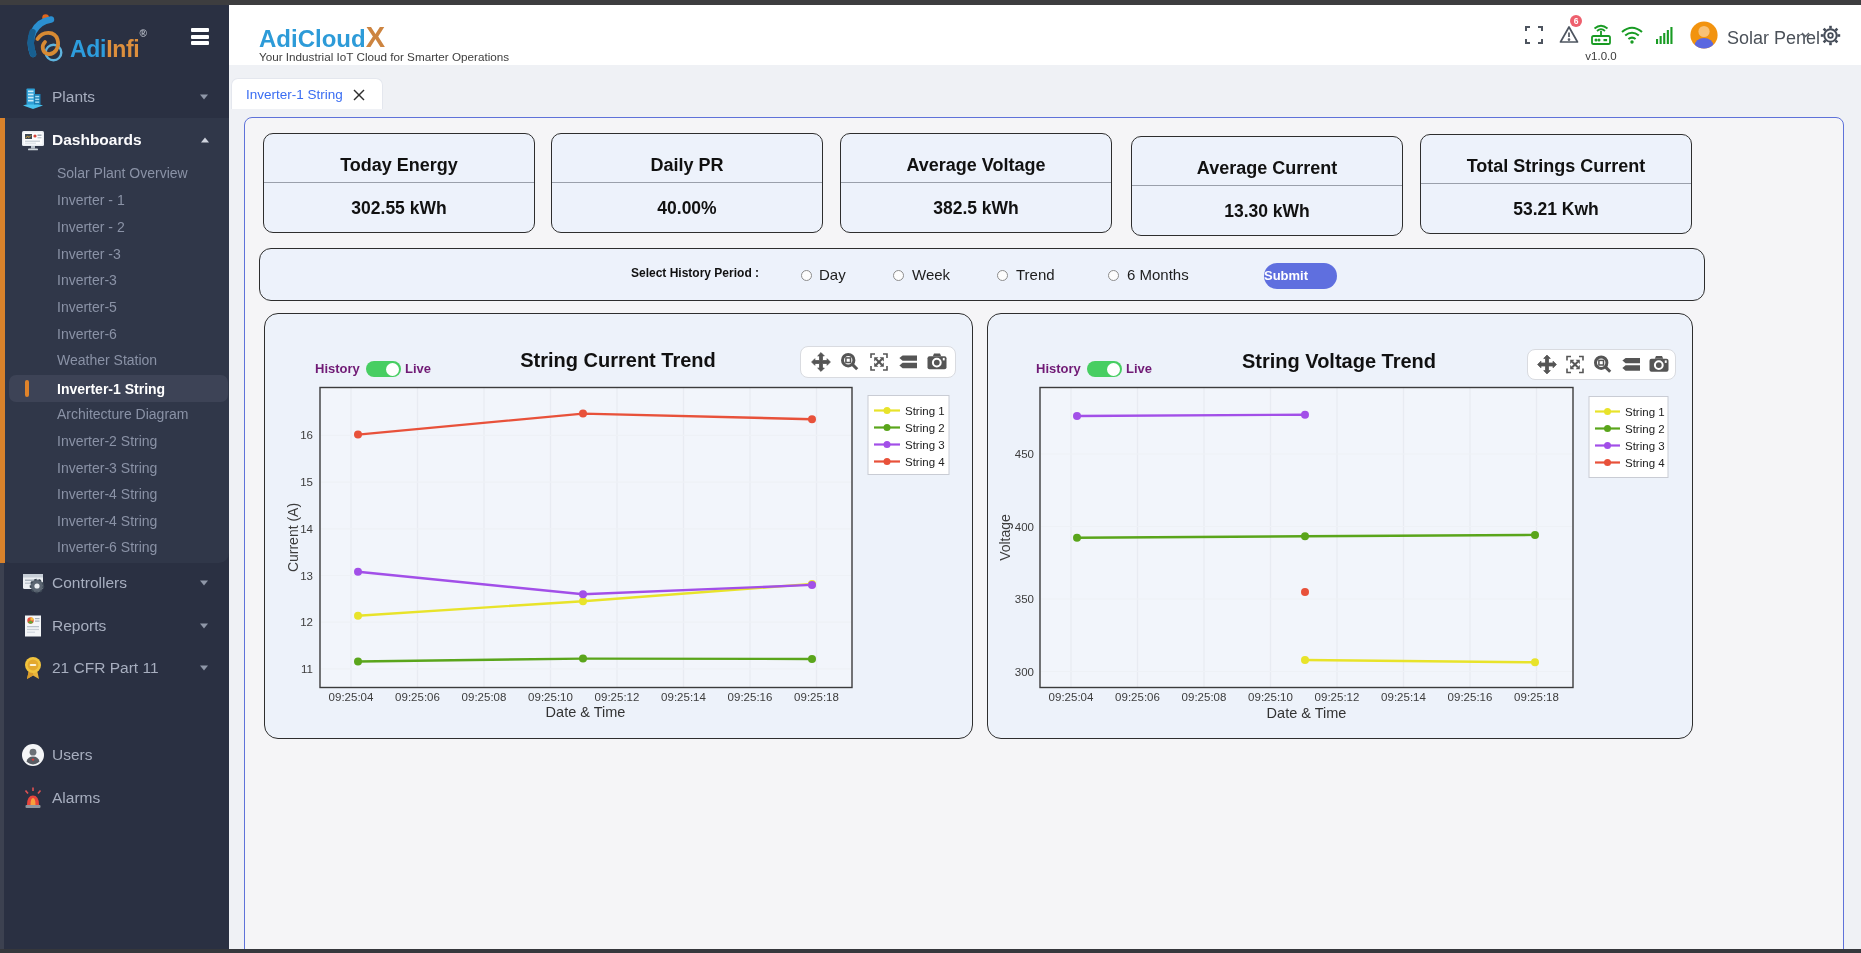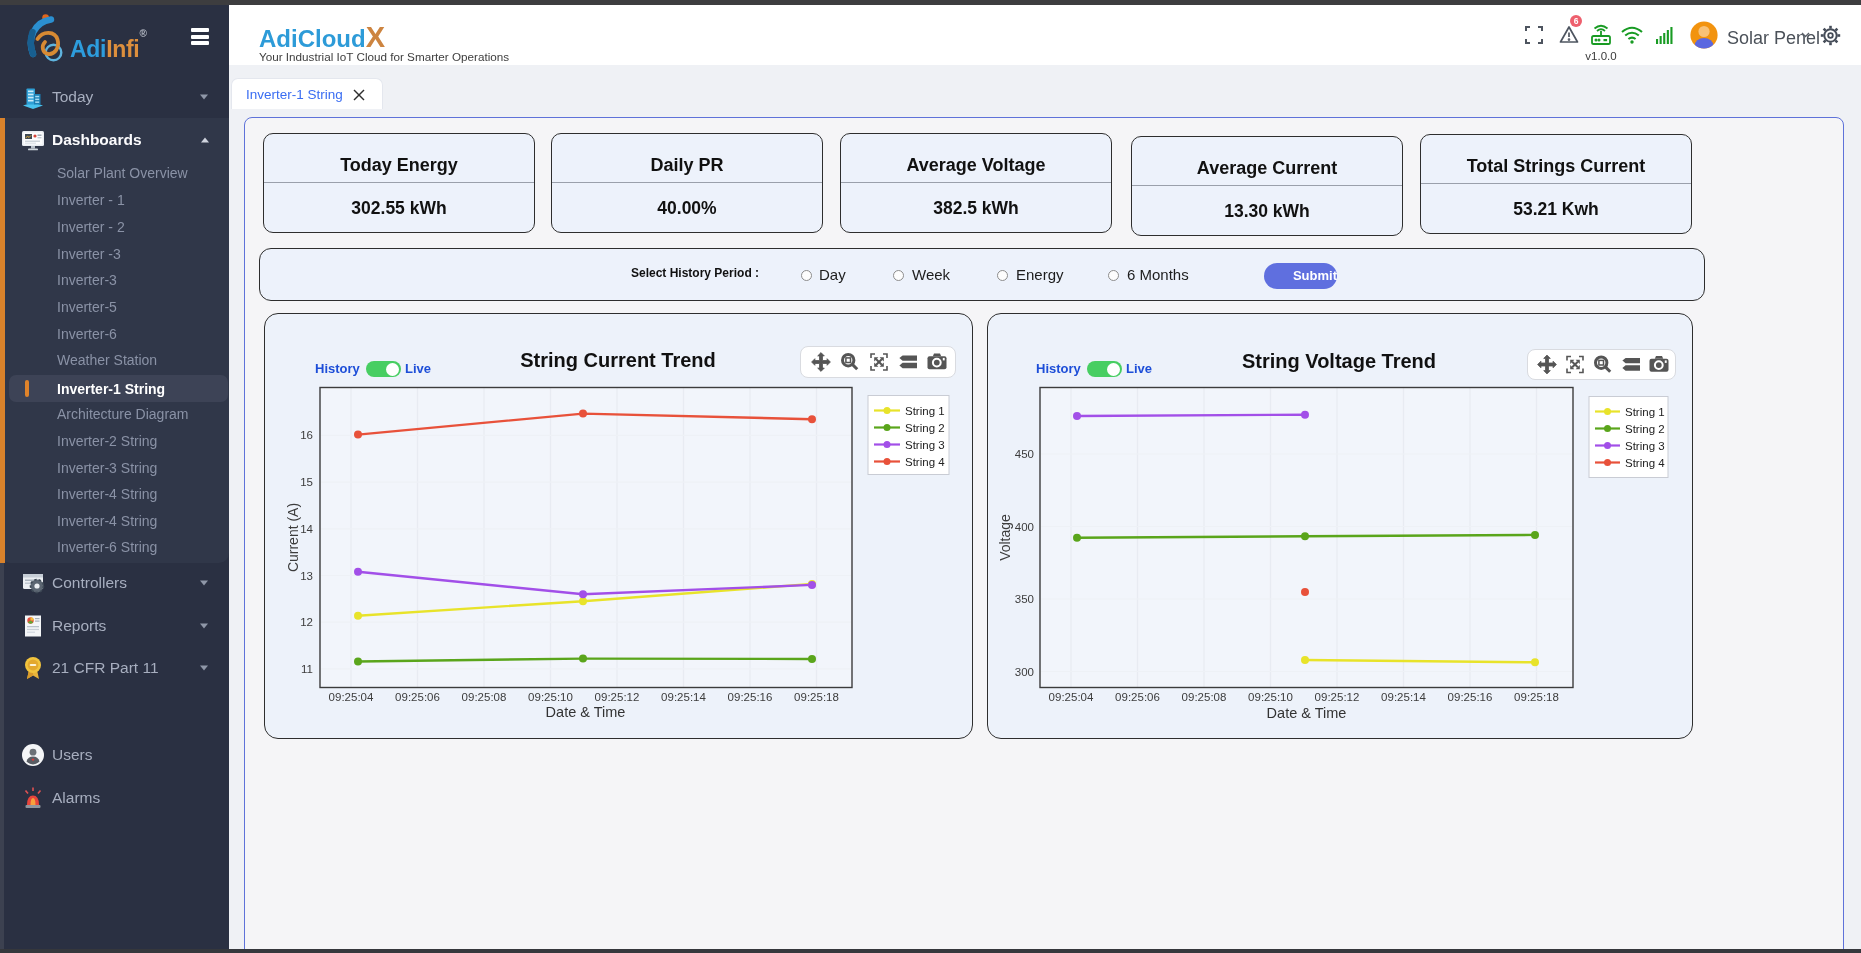--- a/index.html
+++ b/index.html
@@ -32,25 +32,25 @@
 #tab{position:absolute;left:231px;top:78px;width:152px;height:31px;background:#fff;border:1px solid #e4e7ee;border-bottom:none;border-radius:7px 7px 0 0;z-index:3}
 #tab .t{position:absolute;left:14px;top:8px;font-size:13.5px;color:#3a6df2}
 
 #panel{position:absolute;left:244px;top:117px;width:1600px;height:900px;background:#f5f5f7;border:1px solid #5e72d9;border-radius:8px;z-index:2}
 .card{position:absolute;top:15px;width:272px;height:100px;background:#edf2fb;border:1.4px solid #2e2e2e;border-radius:10px}
 .card .tt{position:absolute;left:0;top:0;width:100%;height:49px;text-align:center;font-weight:bold;font-size:18px;color:#111;border-bottom:1px solid #9aa0ab;line-height:62px}
 .card .vv{position:absolute;left:0;top:49px;width:100%;text-align:center;font-weight:bold;font-size:17.5px;color:#111;line-height:50px}
 #selbar{position:absolute;left:14px;top:130px;width:1446px;height:53px;background:#edf2fb;border:1.4px solid #2e2e2e;border-radius:12px}
 .radio{position:absolute;top:21px;width:11px;height:11px;border:1.5px solid #8d8d8d;border-radius:50%;background:#fdfdfd}
 .rlbl{position:absolute;top:17px;font-size:15px;color:#1d1d1d}
-#submitbtn{position:absolute;left:1004px;top:14px;width:73px;height:26px;background:#5f6fdf;border-radius:13px;color:#fff;font-weight:bold;font-size:13px;text-align:right;line-height:26px}
+#submitbtn{position:absolute;left:1004px;top:14px;width:73px;height:26px;background:#5f6fdf;border-radius:13px;color:#fff;font-weight:bold;font-size:13px;text-align:left;line-height:26px}
 .chartpanel{position:absolute;top:195px;height:426px;background:#edf2fa;border:1.4px solid #2e2e2e;border-radius:14px}
 #cp1{left:19px;width:709px}
 #cp2{left:742px;width:706px}
-.tgl{position:absolute;font-weight:bold;font-size:13px;color:#1d4ed8}
+.tgl{position:absolute;font-weight:bold;font-size:13px;color:#701a75}
 .tglpill{position:absolute;width:35px;height:16px;background:#47ce62;border-radius:8.5px}
 .tglpill .knob{position:absolute;right:2px;top:1.5px;width:13px;height:13px;background:#fff;border-radius:50%}
 .ctitle{position:absolute;font-weight:bold;font-size:20px;color:#111;white-space:nowrap;transform:translateX(-50%)}
 .toolbar{position:absolute;background:#fff;border:1px solid #d9dbe0;border-radius:8px}
 </style>
 </head>
 <body>
 <div id="topstrip"></div>
 <div id="tabbar"></div>
 <div id="tab">
@@ -151,21 +151,21 @@
         <rect x="5.5" y="3.5" width="8.5" height="16" rx="0.8" fill="#2e9fd6"></rect>
         <rect x="7" y="5.5" width="5.5" height="1.7" fill="#c9ecfa"></rect>
         <rect x="7" y="8.6" width="5.5" height="1.7" fill="#c9ecfa"></rect>
         <rect x="7" y="11.7" width="5.5" height="1.7" fill="#c9ecfa"></rect>
         <rect x="7" y="14.8" width="5.5" height="1.7" fill="#c9ecfa"></rect>
         <rect x="13" y="9" width="6.5" height="10.5" fill="#1b7fb4"></rect>
         <rect x="14.2" y="10.8" width="4" height="1.5" fill="#a5dcf4"></rect>
         <rect x="14.2" y="13.6" width="4" height="1.5" fill="#a5dcf4"></rect>
         <rect x="14.2" y="16.4" width="4" height="1.5" fill="#a5dcf4"></rect>
       </svg>
-    <span class="lbl">Today</span>
+    <span class="lbl">Plants</span>
       <span class="car"></span>
   </div>
   <div id="dashgroup"></div>
     <div style="position:absolute;left:0;top:557px;width:4px;height:387px;background:#3c4150"></div>
   <div id="orangebar"></div>
   <div class="mitem" style="top:113px;color:#fbfbfd;font-weight:bold">
     <svg class="ico" viewBox="0 0 24 24">
         <rect x="1" y="3" width="22" height="15" rx="1.5" fill="#e9edf2"></rect>
         <rect x="2.5" y="4.5" width="19" height="12" fill="#fdfdfe"></rect>
         <rect x="4" y="6" width="7" height="5" fill="#3f4a56"></rect>
@@ -280,21 +280,21 @@
       <div class="tt">Total Strings Current</div>
       <div class="vv">53.21 Kwh</div>
     </div>
   <div id="selbar">
     <div style="position:absolute;left:371px;top:17px;font-weight:bold;font-size:12px;color:#111">Select History Period :</div>
     <div class="radio" style="left:541px"></div>
       <div class="rlbl" style="left:559px">Day</div>
     <div class="radio" style="left:633px"></div>
       <div class="rlbl" style="left:652px">Week</div>
     <div class="radio" style="left:737px"></div>
-      <div class="rlbl" style="left:756px">Energy</div>
+      <div class="rlbl" style="left:756px">Trend</div>
     <div class="radio" style="left:848px"></div>
       <div class="rlbl" style="left:867px">6 Months</div>
     <div id="submitbtn">Submit</div>
   </div>
   <div class="chartpanel" id="cp1">
     <div class="tgl" style="left:50px;top:47px">History</div>
     <div class="tglpill" style="left:101px;top:47px">
         <div class="knob"></div>
       </div>
     <div class="tgl" style="left:140px;top:47px">Live</div>

